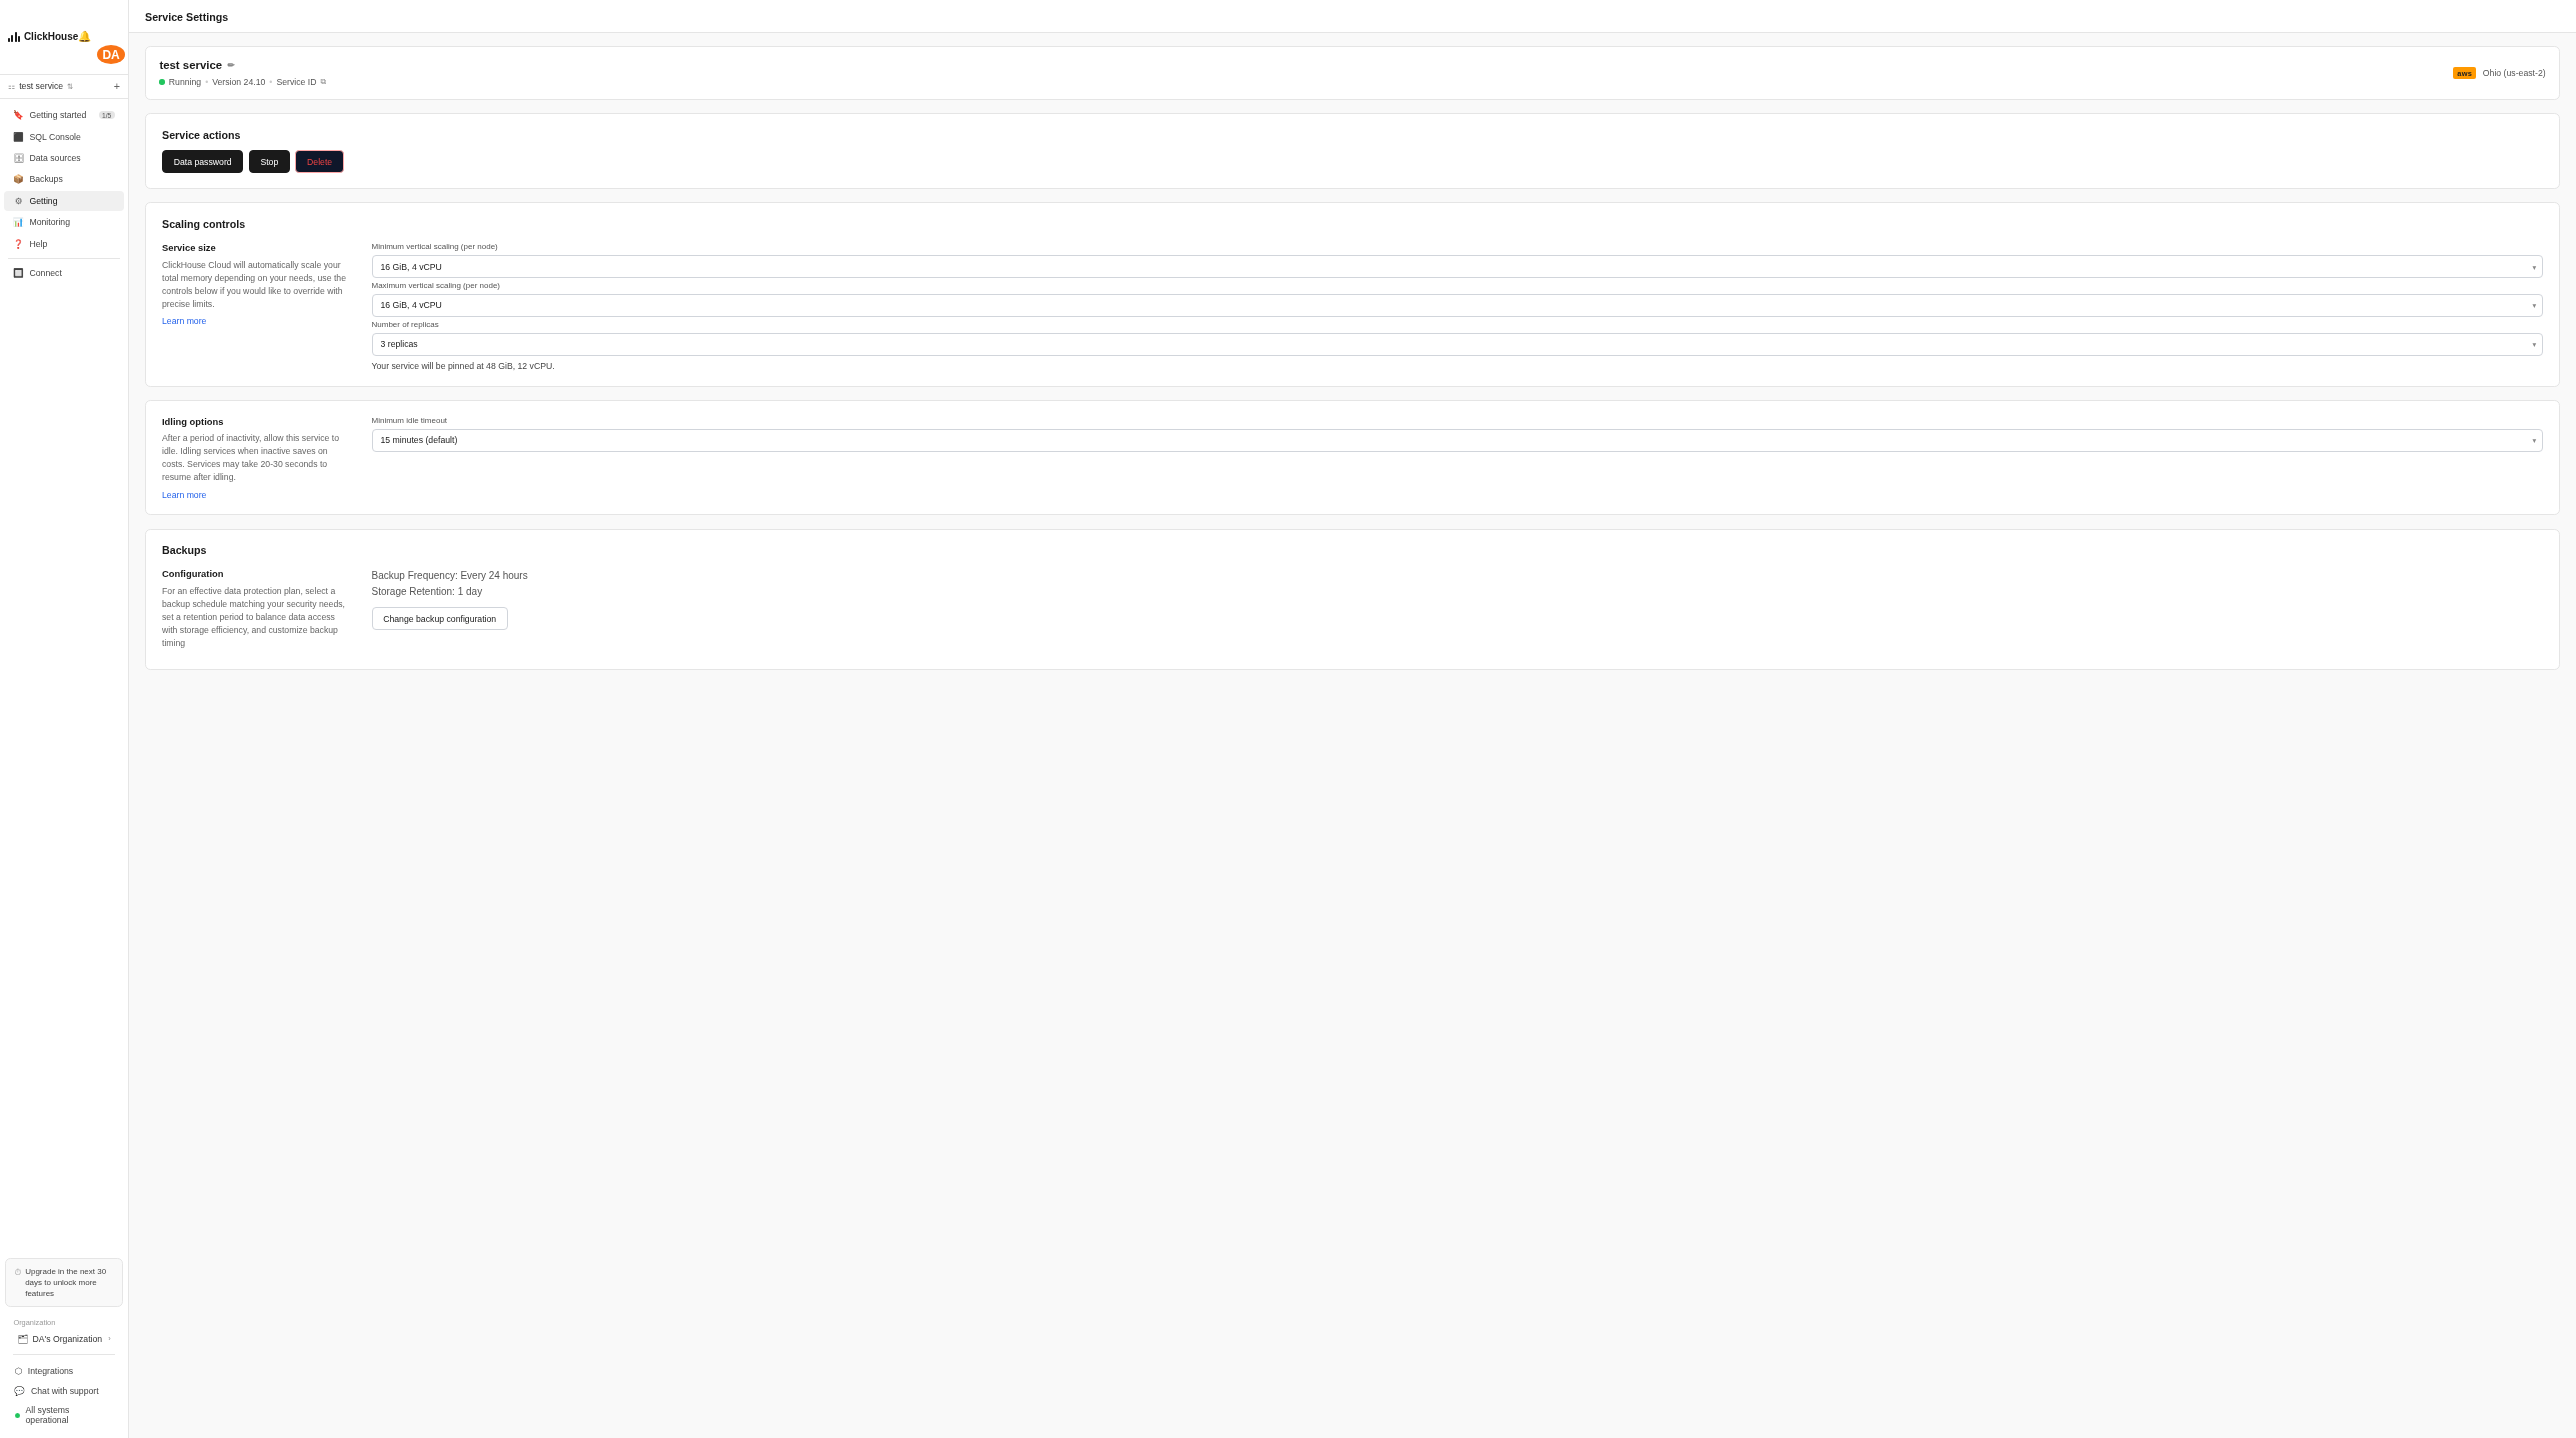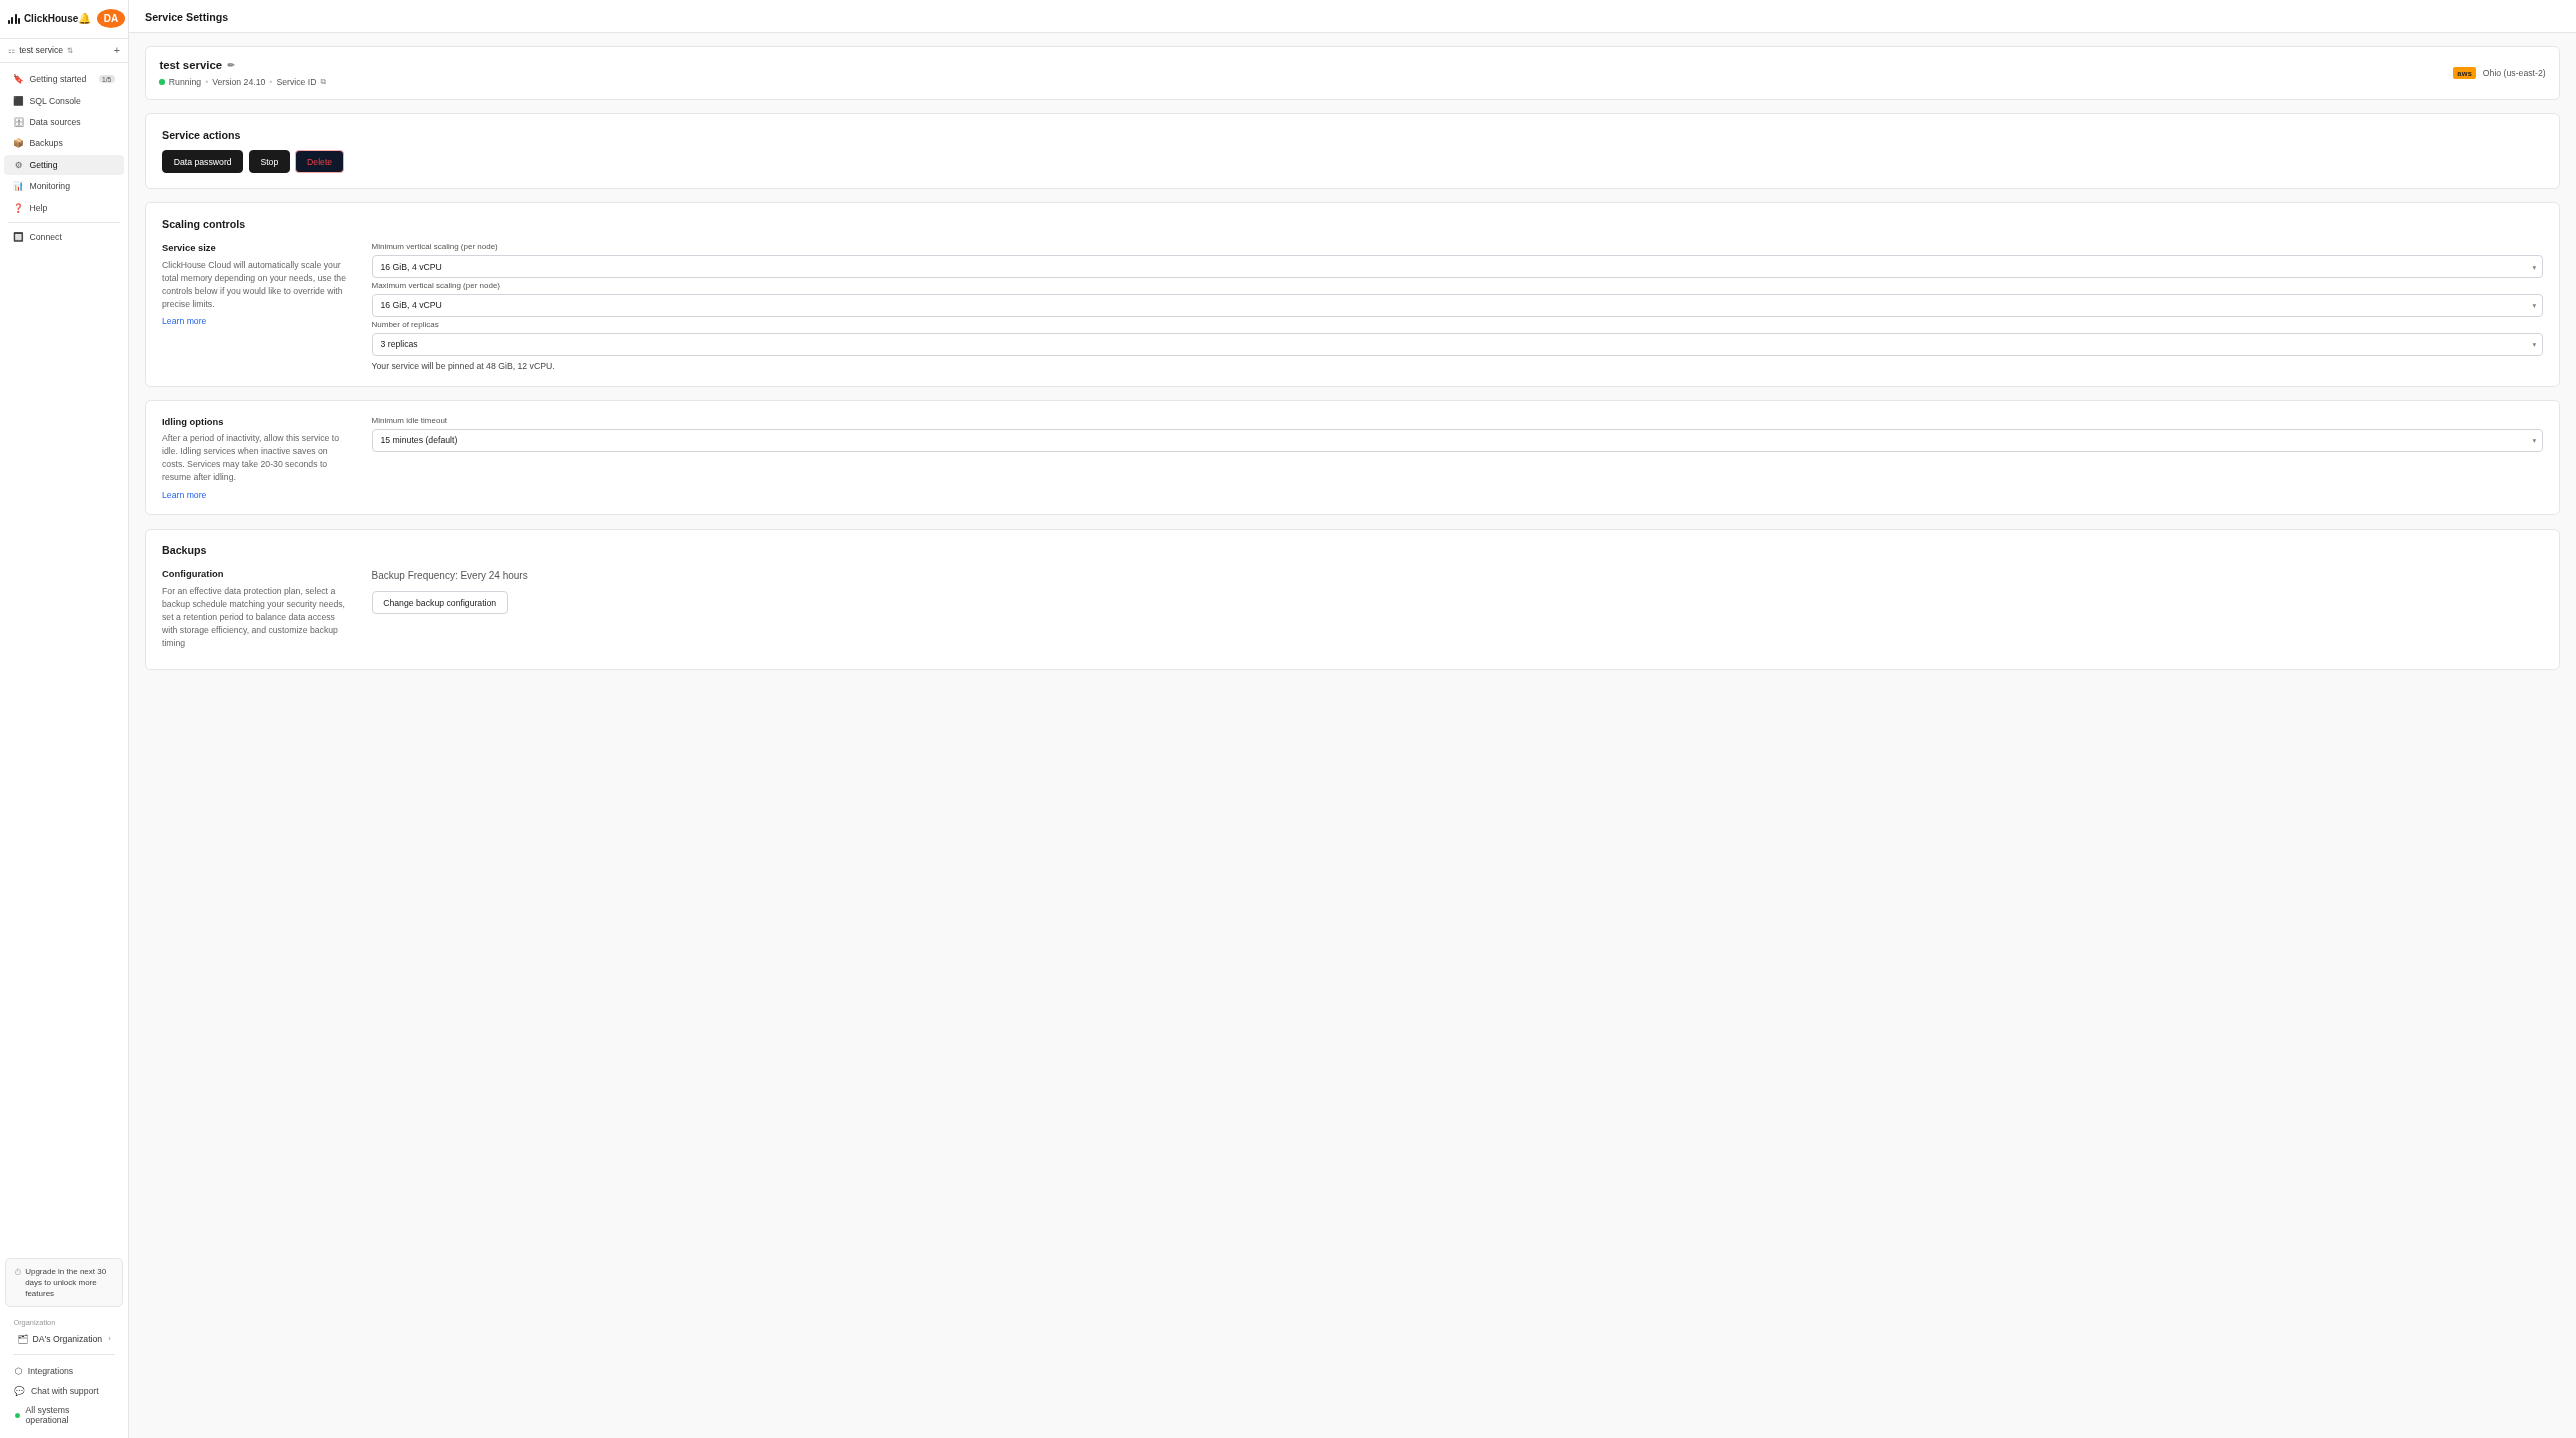--- a/index.html
+++ b/index.html
@@ -6,21 +6,21 @@
     body { font-family: -apple-system, BlinkMacSystemFont, 'Segoe UI', sans-serif; font-size: 9.4px; background: #f5f5f5; display: flex; height: 100vh; overflow: hidden; }
 
     
     .sidebar { width: 129px; background: #fff; border-right: 0.7px solid #e5e5e5; display: flex; flex-direction: column; height: 100vh; flex-shrink: 0; }
     .sidebar-header { display: flex; align-items: center; justify-content: space-between; padding: 9.4px 8px; border-bottom: 0.7px solid #e5e5e5; }
     .sidebar-logo { display: flex; align-items: center; gap: 4px; font-weight: 700; font-size: 10px; color: #1a1a1a; }
     .logo-icon { display: flex; gap: 1.3px; align-items: flex-end; }
     .logo-bar { width: 2px; background: #1a1a1a; border-radius: 0.7px; }
     .sidebar-header-right { display: flex; align-items: center; gap: 5.4px; }
     .bell-icon { color: #666; font-size: 10.7px; cursor: pointer; }
-    .avatar { width: 28px; height: 19px; border-radius: 50%; background: #f97316; color: white; display: flex; align-items: center; justify-content: center; font-size: 10px; font-weight: 600; cursor: pointer; }
+    .avatar { width: 28px; height: 19px; border-radius: 50%; background: #f97316; color: white; display: flex; align-items: center; justify-content: center; font-size: 12px; font-weight: 600; cursor: pointer; margin-top: 36px; }
 
     .service-selector { display: flex; align-items: center; justify-content: space-between; padding: 5.4px 8px; border-bottom: 0.7px solid #e5e5e5; }
     .service-name-small { display: flex; align-items: center; gap: 4px; font-size: 8.7px; color: #333; }
     .add-btn { color: #666; cursor: pointer; font-size: 10.7px; }
     .arrows-icon { color: #888; font-size: 7.4px; }
 
     .sidebar-nav { flex: 1; padding: 5.4px 0; overflow-y: auto; }
     .nav-item { display: flex; align-items: center; gap: 5.4px; padding: 5.4px 9.4px; cursor: pointer; color: #444; font-size: 8.7px; border-radius: 4px; margin: 0.7px 4px; }
     .nav-item.active { background: #f0f0f0; font-weight: 500; color: #111; }
     .nav-item .nav-icon { width: 10.7px; text-align: center; font-size: 8.7px; color: #555; }
@@ -314,20 +314,21 @@
     <div class="section">
       <div class="section-title">Backups</div>
       <div class="section-row">
         <div class="section-left">
           <div class="sub-title">Configuration</div>
           <p class="description">For an effective data protection plan, select a backup schedule matching your security needs, set a retention period to balance data access with storage efficiency, and customize backup timing</p>
         </div>
         <div class="section-right">
           <div class="backup-info">
             <div>Backup Frequency: Every 24 hours</div>
+            <div>Storage Retention: 1 day</div>
           </div>
           <button class="btn-change-backup">Change backup configuration</button>
         </div>
       </div>
     </div>
 
   </div>
 </div>
 
 

